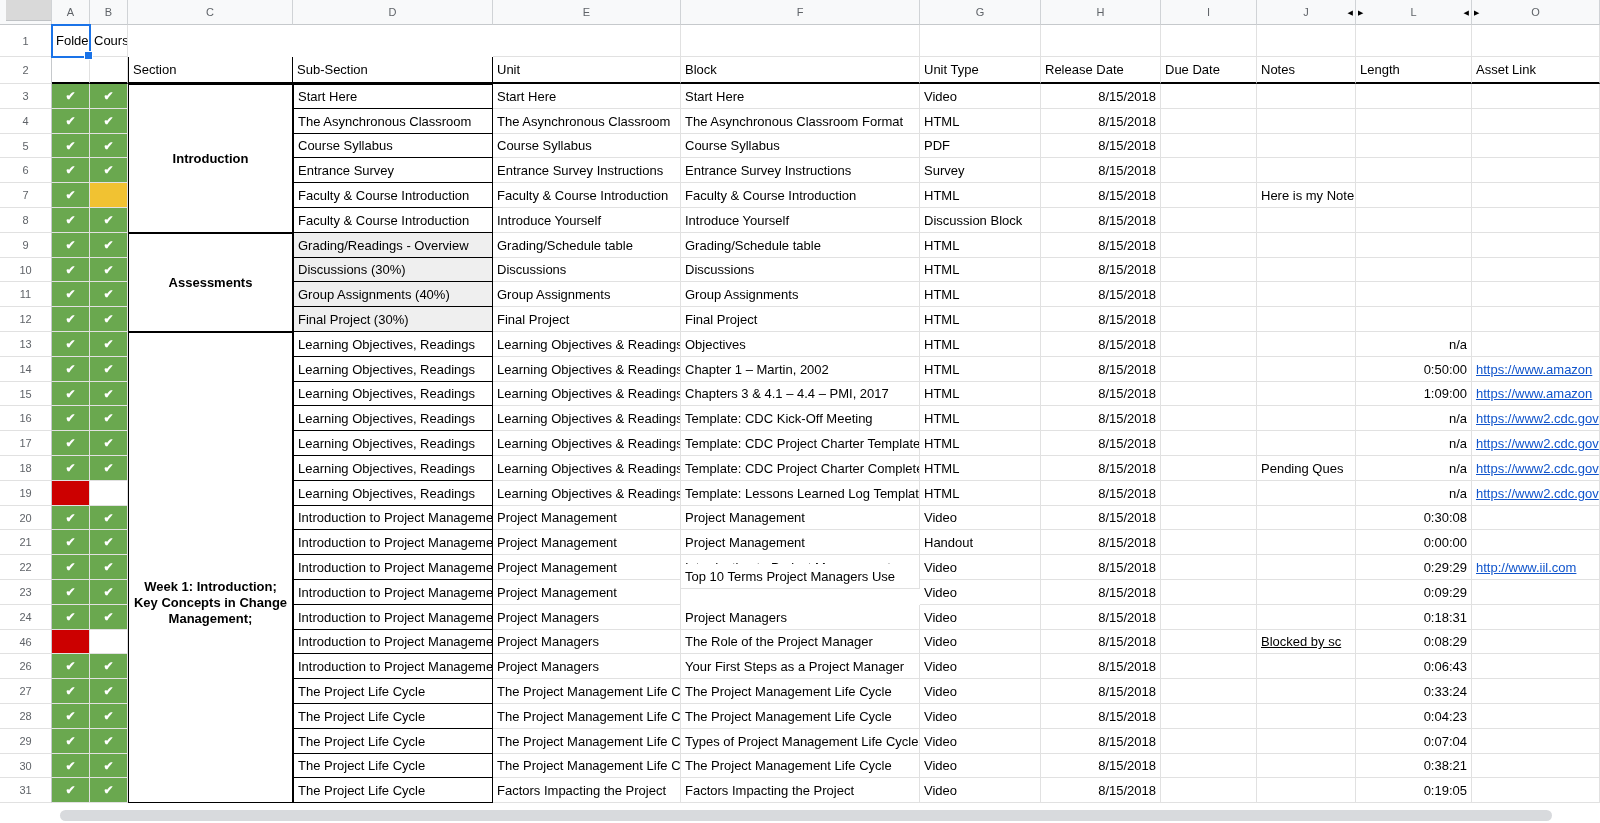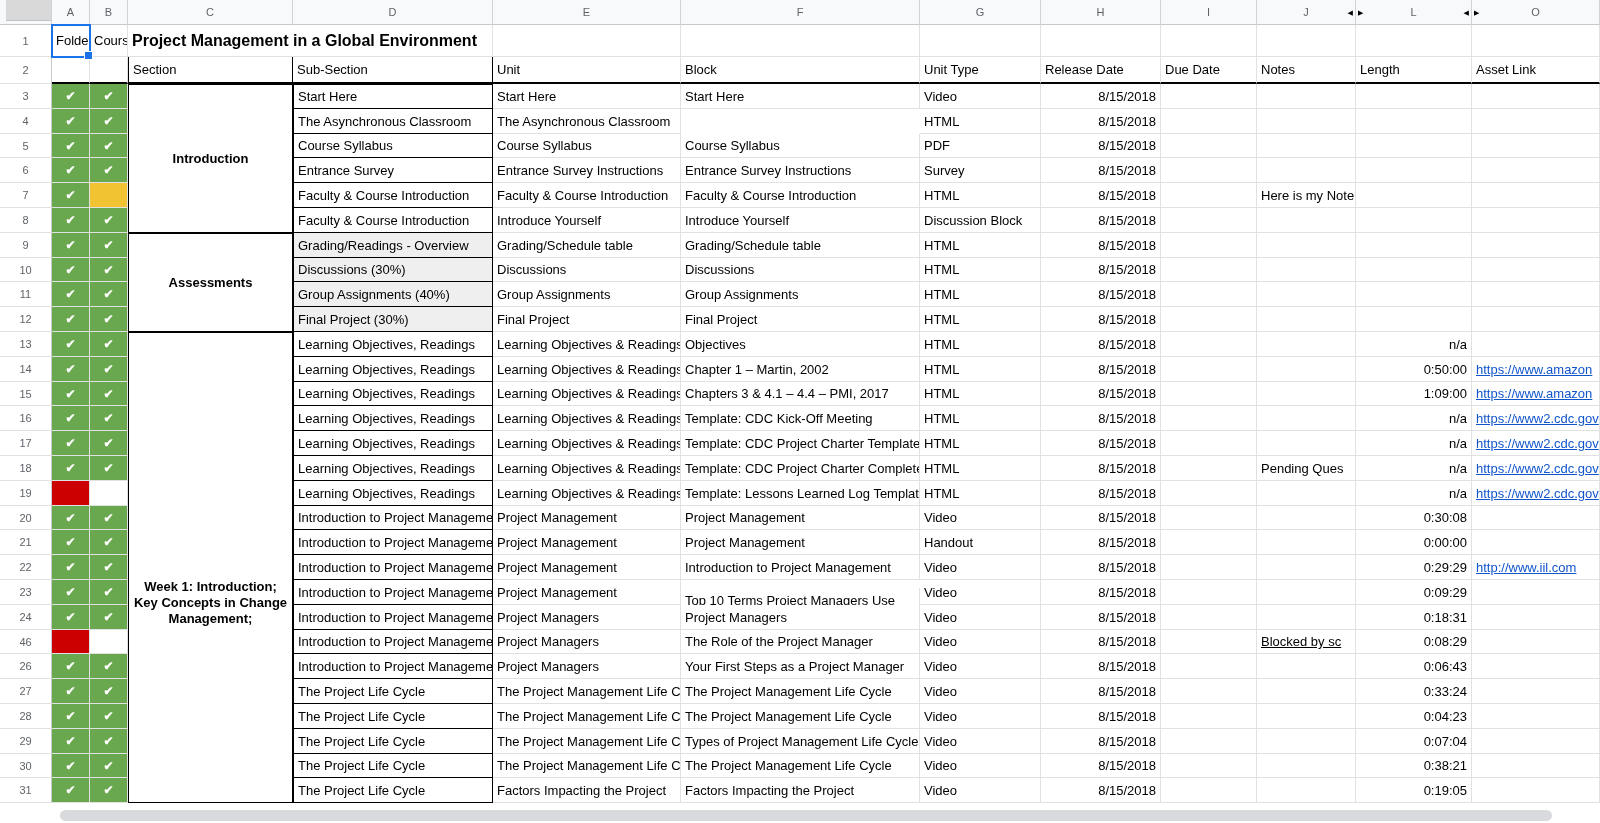--- a/index.html
+++ b/index.html
@@ -39,21 +39,20 @@
 <body>
 
 <div id="sheet">
 
   <div class="colhdr" style="left:0;top:0;width:52px;height:25px">
     <div class="cornerbox"></div>
   </div>
 
   <div class="cell" style="left:52px;top:25px;width:38px;height:32px">Folder</div>
   <div class="cell" style="left:90px;top:25px;width:38px;height:32px">Course</div>
-  <div class="cell title" style="left:128px;top:25px;width:365px;height:32px">Project Management in a Global Environment</div>
 
   <div class="cell h2c" style="left:52px;top:57px;width:38px;height:27px"></div>
   <div class="cell h2c" style="left:90px;top:57px;width:38px;height:27px"></div>
   <div class="cell h2c blackl blackr" style="left:128px;top:57px;width:165px;height:27px">Section</div>
   <div class="cell h2c blackr" style="left:293px;top:57px;width:200px;height:27px">Sub-Section</div>
   <div class="cell h2c" style="left:493px;top:57px;width:188px;height:27px">Unit</div>
   <div class="cell h2c" style="left:681px;top:57px;width:239px;height:27px">Block</div>
   <div class="cell h2c" style="left:920px;top:57px;width:121px;height:27px">Unit Type</div>
   <div class="cell h2c" style="left:1041px;top:57px;width:120px;height:27px">Release Date</div>
   <div class="cell h2c" style="left:1161px;top:57px;width:96px;height:27px">Due Date</div>
@@ -170,20 +169,21 @@
     <div class="cell num" style="left: 1356px; top: 84px; width: 116px; height: 25px;"></div>
     <div class="cell" style="left: 1472px; top: 84px; width: 128px; height: 25px;"></div>
     <div class="cell statuscell" style="left: 52px; top: 109px; width: 38px; height: 25px; background: rgb(106, 168, 79);">
       <span>✔</span>
     </div>
     <div class="cell statuscell" style="left: 90px; top: 109px; width: 38px; height: 25px; background: rgb(106, 168, 79);">
       <span>✔</span>
     </div>
     <div class="cell dcell" style="left: 293px; top: 109px; width: 200px; height: 25px;">The Asynchronous Classroom</div>
     <div class="cell" style="left: 493px; top: 109px; width: 188px; height: 25px;">The Asynchronous Classroom</div>
+    <div class="cell" style="left: 681px; top: 109px; width: 239px; height: 25px;">The Asynchronous Classroom Format</div>
     <div class="cell" style="left: 920px; top: 109px; width: 121px; height: 25px;">HTML</div>
     <div class="cell num" style="left: 1041px; top: 109px; width: 120px; height: 25px;">8/15/2018</div>
     <div class="cell" style="left: 1161px; top: 109px; width: 96px; height: 25px;"></div>
     <div class="cell" style="left: 1257px; top: 109px; width: 99px; height: 25px;"></div>
     <div class="cell num" style="left: 1356px; top: 109px; width: 116px; height: 25px;"></div>
     <div class="cell" style="left: 1472px; top: 109px; width: 128px; height: 25px;"></div>
     <div class="cell statuscell" style="left: 52px; top: 134px; width: 38px; height: 24px; background: rgb(106, 168, 79);">
       <span>✔</span>
     </div>
     <div class="cell statuscell" style="left: 90px; top: 134px; width: 38px; height: 24px; background: rgb(106, 168, 79);">
@@ -462,21 +462,21 @@
       <span class="link">http://www.iil.com</span>
     </div>
     <div class="cell statuscell" style="left: 52px; top: 580px; width: 38px; height: 25px; background: rgb(106, 168, 79);">
       <span>✔</span>
     </div>
     <div class="cell statuscell" style="left: 90px; top: 580px; width: 38px; height: 25px; background: rgb(106, 168, 79);">
       <span>✔</span>
     </div>
     <div class="cell dcell" style="left: 293px; top: 580px; width: 200px; height: 25px;">Introduction to Project Management</div>
     <div class="cell" style="left: 493px; top: 580px; width: 188px; height: 25px;">Project Management</div>
-    <div class="cell" style="left: 681px; top: 588px; width: 239px; height: 25px;">Top 10 Terms Project Managers Use</div>
+    <div class="cell" style="left: 681px; top: 564px; width: 239px; height: 25px;">Top 10 Terms Project Managers Use</div>
     <div class="cell" style="left: 920px; top: 580px; width: 121px; height: 25px;">Video</div>
     <div class="cell num" style="left: 1041px; top: 580px; width: 120px; height: 25px;">8/15/2018</div>
     <div class="cell" style="left: 1161px; top: 580px; width: 96px; height: 25px;"></div>
     <div class="cell" style="left: 1257px; top: 580px; width: 99px; height: 25px;"></div>
     <div class="cell num" style="left: 1356px; top: 580px; width: 116px; height: 25px;">0:09:29</div>
     <div class="cell" style="left: 1472px; top: 580px; width: 128px; height: 25px;"></div>
     <div class="cell statuscell" style="left: 52px; top: 605px; width: 38px; height: 25px; background: rgb(106, 168, 79);">
       <span>✔</span>
     </div>
     <div class="cell statuscell" style="left: 90px; top: 605px; width: 38px; height: 25px; background: rgb(106, 168, 79);">

